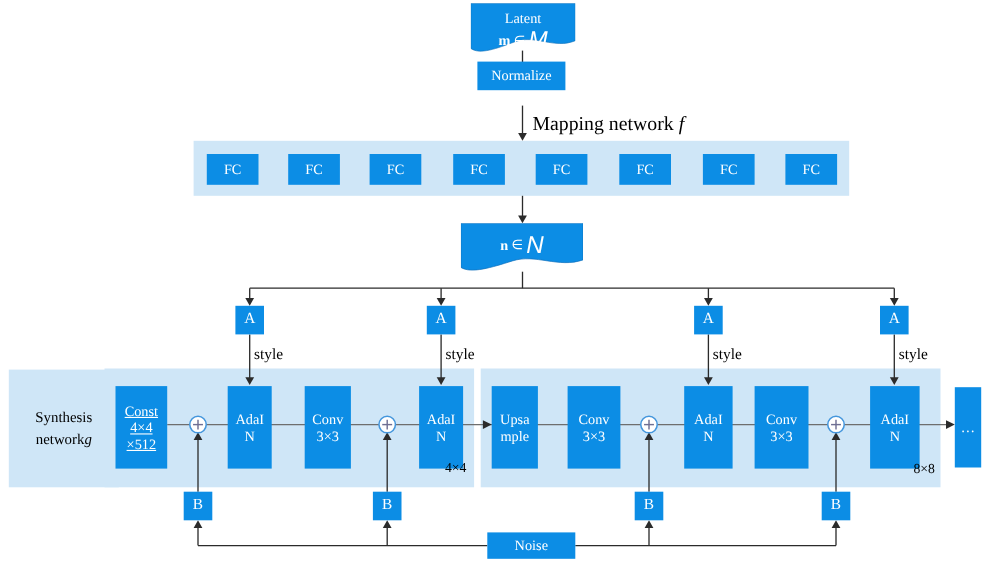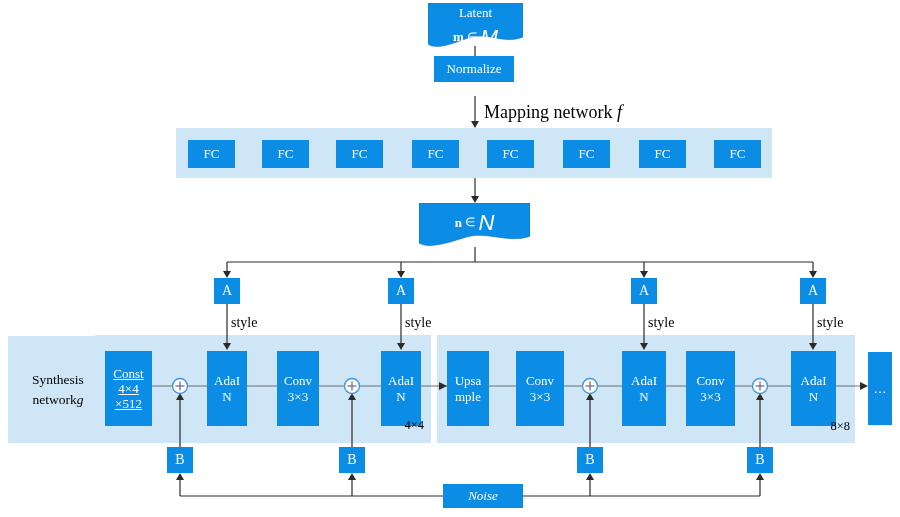--- a/index.html
+++ b/index.html
@@ -13,21 +13,21 @@
     position:absolute;background:var(--box-blue);color:#fff;z-index:3;
     display:flex;flex-direction:column;align-items:center;justify-content:center;
     text-align:center;line-height:1.18;font-size:13px;
   }
   .bluebox .ln{display:block;}
   .small-node{font-size:14px;}
   .flag{position:absolute;z-index:3;}
   .flag svg{position:absolute;left:0;top:0;width:100%;height:100%;}
   .flag .flag-inner{
     position:relative;z-index:2;width:100%;height:100%;color:#fff;
-    display:flex;flex-direction:column;align-items:center;justify-content:space-between;
+    display:flex;flex-direction:column;align-items:center;justify-content:flex-end;
   }
   .flag-title{font-size:13px;line-height:1.2;margin-top:2px;}
   .formula{display:flex;align-items:center;gap:3px;}
   .formula .pfx{font-size:13px;font-weight:bold;}
   .formula .insym{font-size:12px;}
   .formula .setvar{font-style:italic;font-size:21px;font-family:"Liberation Sans",sans-serif;}
   .blacklabel{position:absolute;color:#000;z-index:4;font-size:14px;line-height:1.2;}
   .italic{font-style:italic;}
   .size-label{position:absolute;color:#000;z-index:4;font-size:12.5px;text-align:right;}
   .left-label{
@@ -253,17 +253,17 @@
   <div class="bluebox small-node" style="left:339px;top:447px;width:26px;height:26px;">
       <span>B</span>
     </div>
   <div class="bluebox small-node" style="left:577px;top:447px;width:26px;height:26px;">
       <span>B</span>
     </div>
   <div class="bluebox small-node" style="left:747px;top:447px;width:26px;height:26px;">
       <span>B</span>
     </div>
 
-  <div class="bluebox" style="left:443px;top:484px;width:80px;height:24px;font-style:italic;">
+  <div class="bluebox" style="left:443px;top:484px;width:80px;height:24px;">
     <span>Noise</span>
   </div>
 
 </div>
 
 </body></html>

